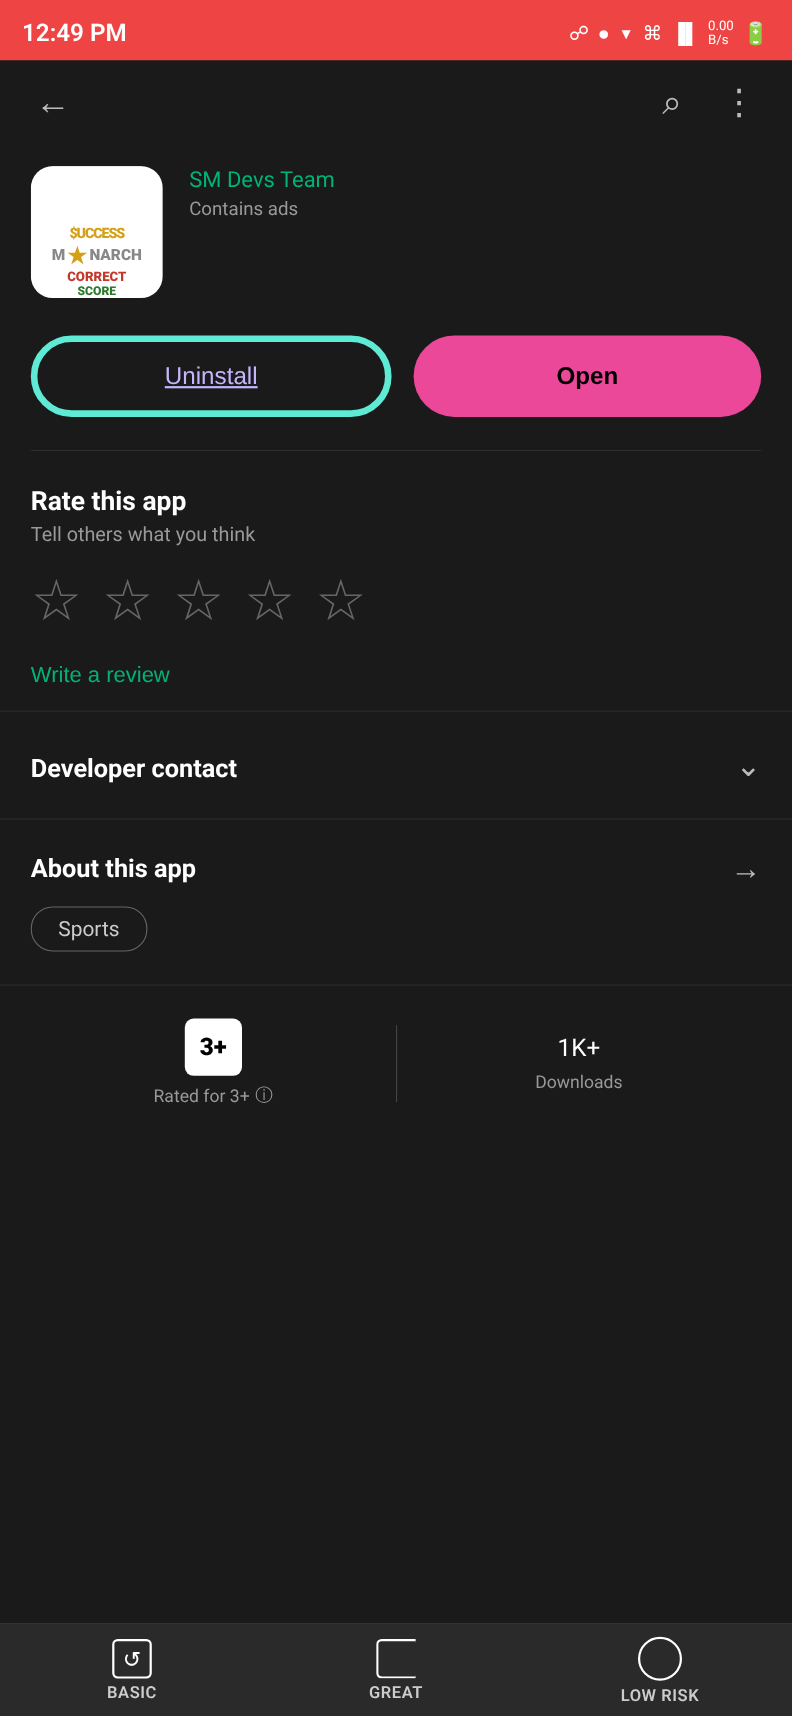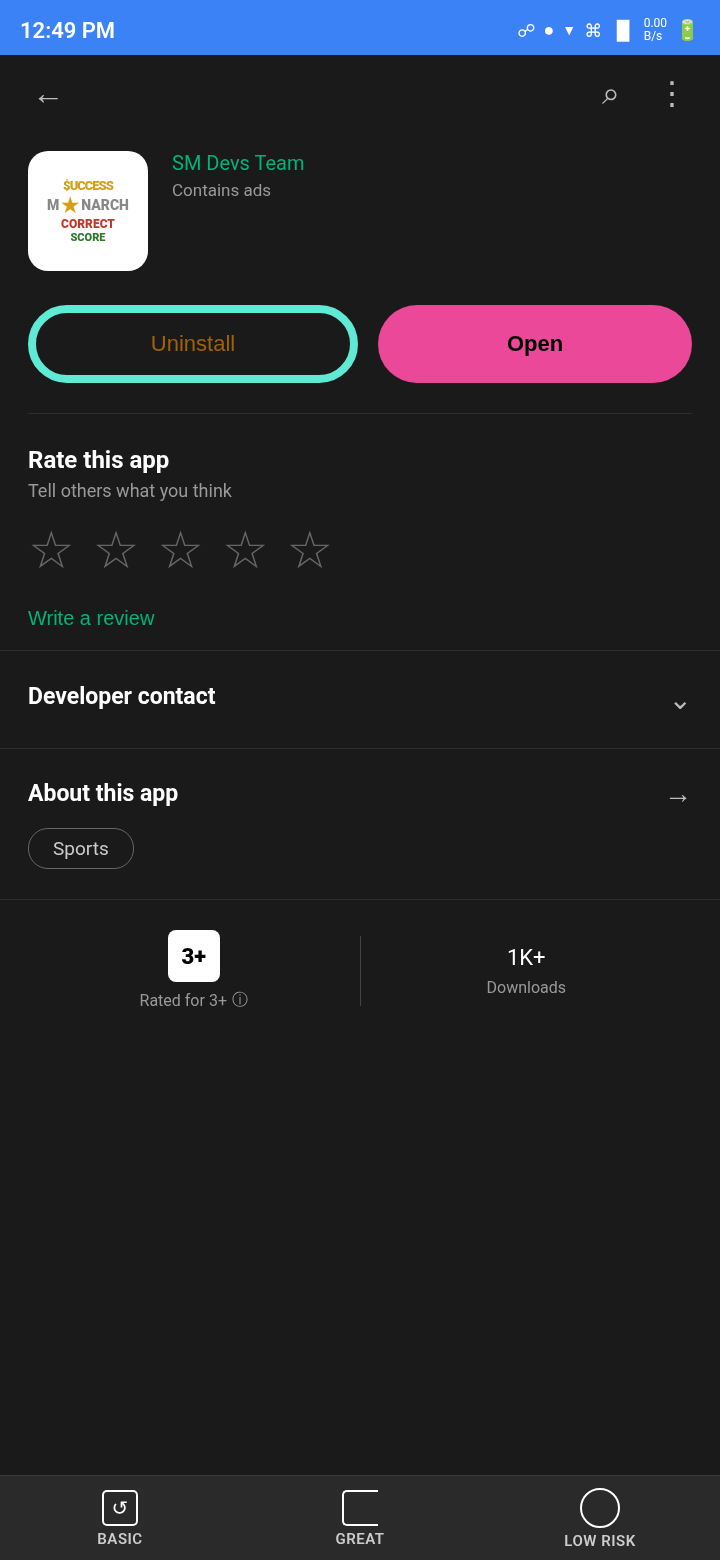--- a/index.html
+++ b/index.html
@@ -8,21 +8,21 @@
       background: #1a1a1a;
       color: #e0e0e0;
       font-family: 'Roboto', Arial, sans-serif;
       width: 720px;
       min-height: 1560px;
       overflow-x: hidden;
     }
 
     
     .status-bar {
-      background: #3b82f6;
+      background: #ef4444;
       display: flex;
       justify-content: space-between;
       align-items: center;
       padding: 10px 20px 5px 20px;
       height: 55px;
     }
     .status-time {
       font-size: 22px;
       font-weight: 600;
       color: #fff;
@@ -76,21 +76,21 @@
       display: flex;
       align-items: center;
       justify-content: center;
     }
     .app-icon-inner {
       width: 100%;
       height: 100%;
       display: flex;
       flex-direction: column;
       align-items: center;
-      justify-content: center;
+      justify-content: flex-end;
       background: #fff;
       font-size: 11px;
       font-weight: 900;
     }
 
     .app-info { flex: 1; }
     .app-title {
       font-size: 30px;
       font-weight: 700;
       color: #fff;
@@ -108,28 +108,29 @@
     }
 
     
     .action-buttons {
       display: flex;
       gap: 20px;
       padding: 10px 28px 30px 28px;
     }
     .btn-uninstall {
       flex: 1;
-      border: 8px solid #5eead4;
+      border: 6px solid #5eead4;
       background: transparent;
-      color: #a16207;
+      color: #c4b5fd;
       font-size: 22px;
       font-weight: 500;
       padding: 18px 10px;
       border-radius: 40px;
       cursor: pointer;
+      text-decoration: underline;
     }
     .btn-open {
       flex: 1;
       background: #ec4899;
       border: none;
       color: #000;
       font-size: 22px;
       font-weight: 600;
       padding: 18px 10px;
       border-radius: 40px;
@@ -175,21 +176,21 @@
       background: none;
       border: none;
       cursor: pointer;
       padding: 0;
       font-weight: 500;
     }
 
     
     .section-row {
       display: flex;
-      align-items: flex-start;
+      align-items: flex-end;
       justify-content: space-between;
       padding: 32px 28px;
       border-top: 1px solid #2e2e2e;
     }
     .section-label {
       font-size: 23px;
       font-weight: 700;
       color: #fff;
     }
     .chevron {

